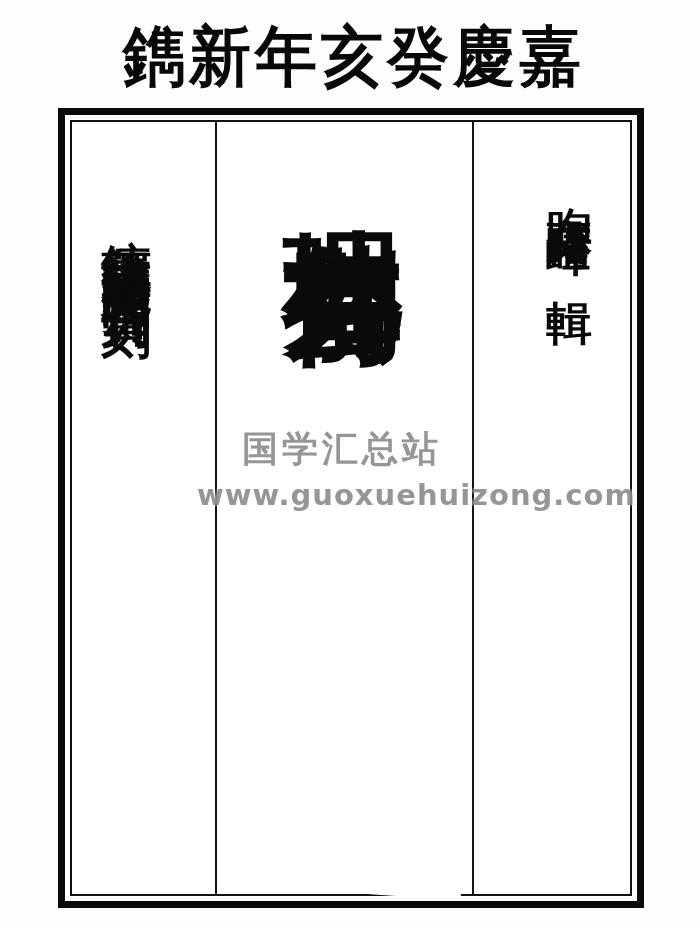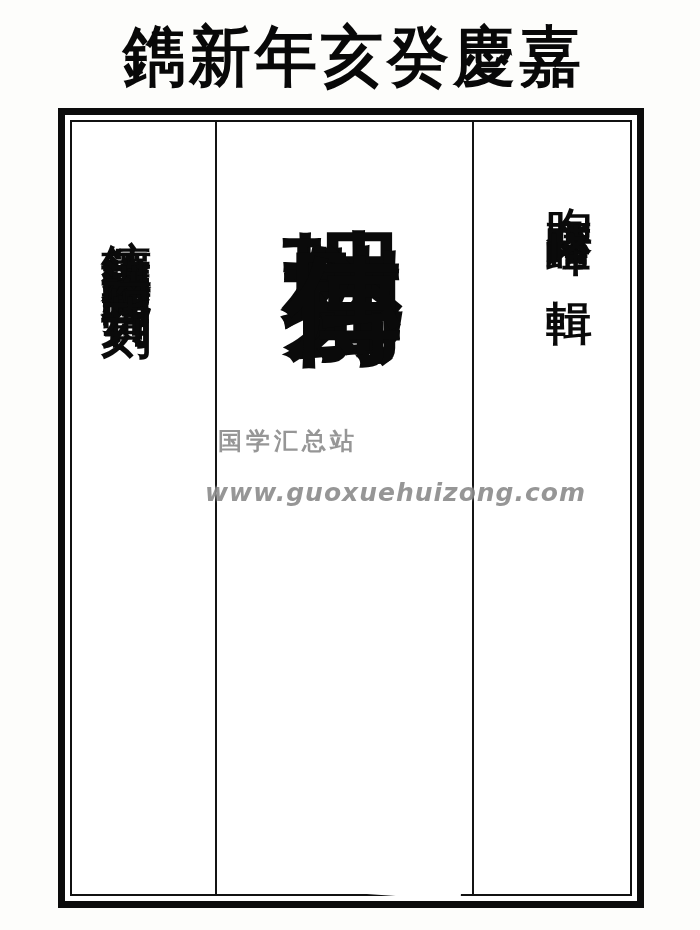--- a/index.html
+++ b/index.html
@@ -123,38 +123,38 @@
     left: 0;
     top: 0;
     width: 700px;
     height: 930px;
     pointer-events: none;
   }
   #watermark-title {
     position: absolute;
     left: 218px;
     top: 425px;
-    font-size: 24px;
+    font-size: 36px;
     font-weight: 700;
     color: rgba(110,110,110,0.72);
     letter-spacing: 4px;
     font-family: Liberation Mono, monospace;
     text-shadow: 0 0 3px rgba(255,255,255,0.85);
+    padding-left: 24px;
   }
   #watermark-url {
     position: absolute;
-    left: 205px;
+    left: 197px;
     top: 478px;
-    font-size: 25px;
+    font-size: 29px;
     font-weight: 700;
     color: rgba(110,110,110,0.72);
     letter-spacing: 1px;
     font-family: "DejaVu Sans", "Liberation Sans", sans-serif;
     text-shadow: 0 0 3px rgba(255,255,255,0.85);
-    font-style: italic;
   }
 
   
   .wear {
     position: absolute;
     background: #ffffff;
     pointer-events: none;
   }
 </style>
 </head>

